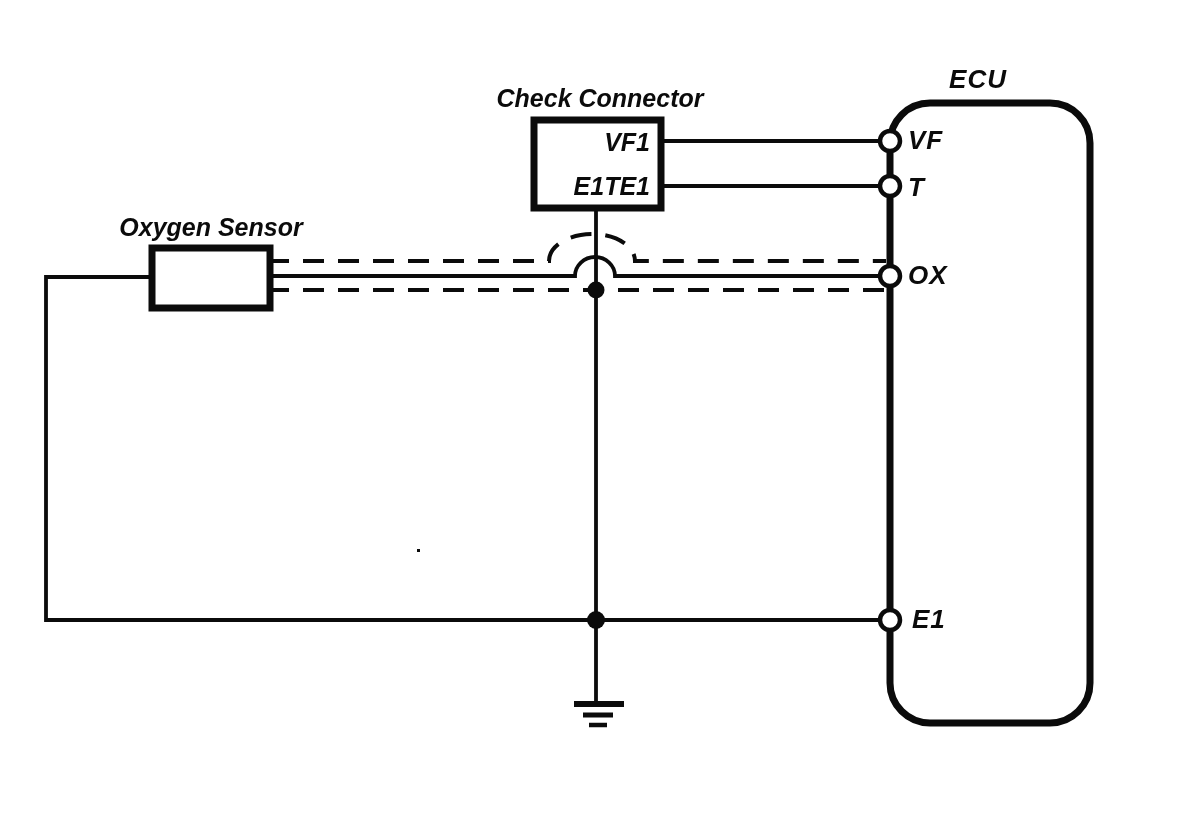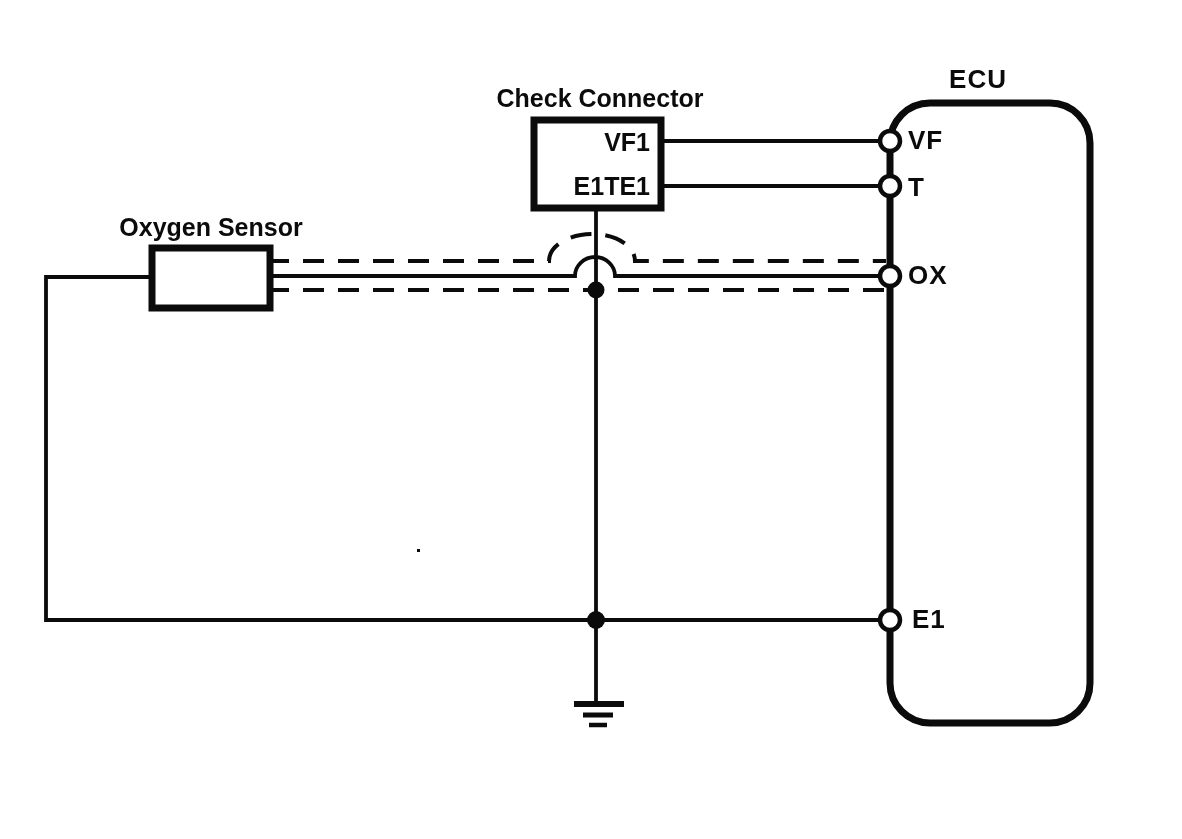--- a/index.html
+++ b/index.html
@@ -7,20 +7,21 @@
     padding: 0;
     background: #ffffff;
   }
   .canvas {
     position: relative;
     width: 1182px;
     height: 839px;
     background: #ffffff;
     overflow: hidden;
     font-family: "Liberation Sans", sans-serif;
+    font-style: italic;
   }
   svg { display: block; }
   .lbl {
     font-family: "Liberation Sans", sans-serif;
     font-weight: 700;
     fill: #0b0b0b;
   }
   .lbl-24 { font-size: 25px; }
   .lbl-26 { font-size: 26px; letter-spacing: 1px; }
   .wire   { stroke: #0b0b0b; stroke-width: 3.8; fill: none; }

